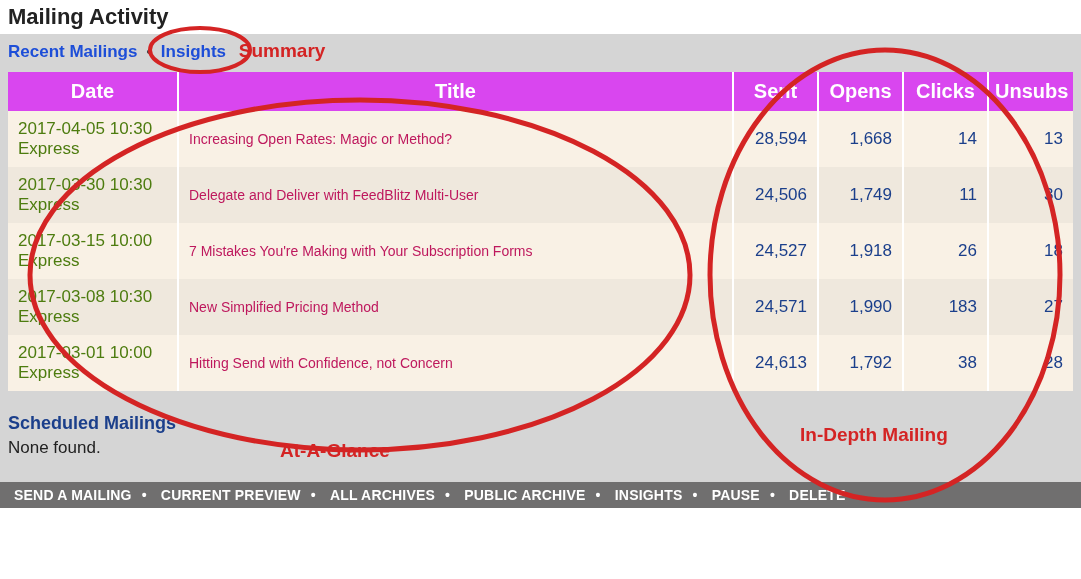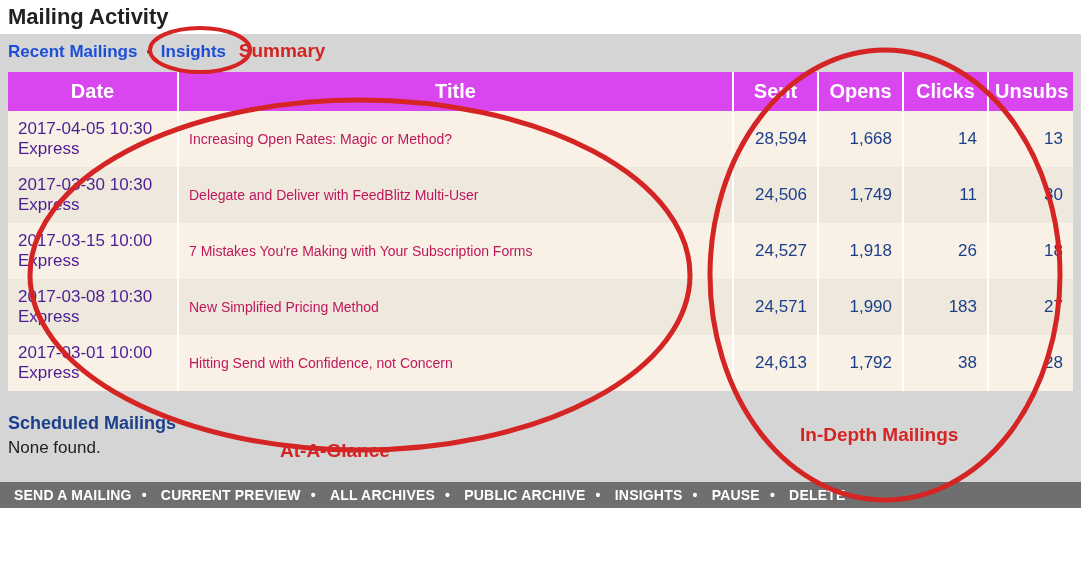--- a/index.html
+++ b/index.html
@@ -47,21 +47,21 @@
   table.mailings thead th:last-child { border-right: none; }
   table.mailings tbody tr:nth-child(odd) td { background: #f9f1e5; }
   table.mailings tbody tr:nth-child(even) td { background: #efe8dd; }
   table.mailings td {
     padding: 8px 10px;
     font-size: 17px;
     border-right: 2px solid #fff;
     vertical-align: middle;
   }
   table.mailings td:last-child { border-right: none; }
-  .col-date { width: 170px; color: #4c1d95; }
+  .col-date { width: 170px; color: #4d7c0f; }
   .col-title a { color: #be185d; text-decoration: none; font-size: 14px; }
   .num { text-align: right; color: #1b3f8b; font-size: 18px; }
   .sched-block {
     background: #d5d5d5;
     padding: 16px 8px 24px 8px;
   }
   .sched-title {
     font-size: 18px;
     font-weight: bold;
     color: #1b3f8b;
@@ -198,15 +198,15 @@
   <a>DELETE</a>
 </div>
 
 <svg class="overlay" width="1081" height="579">
   <ellipse cx="200" cy="50" rx="50" ry="22" fill="none" stroke="#d42424" stroke-width="4"></ellipse>
   <ellipse cx="360" cy="275" rx="330" ry="175" fill="none" stroke="#d42424" stroke-width="5"></ellipse>
   <ellipse cx="885" cy="275" rx="175" ry="225" fill="none" stroke="#d42424" stroke-width="5"></ellipse>
 </svg>
 
 <span class="annot annot-abs" style="left:280px; top:440px;">At-A-Glance</span>
-<span class="annot annot-abs" style="left:800px; top:424px;">In-Depth Mailings</span>
+<span class="annot annot-abs" style="left:800px; top:424px;">In-Depth Mailing</span>
 
 </div>
 
 </body></html>

